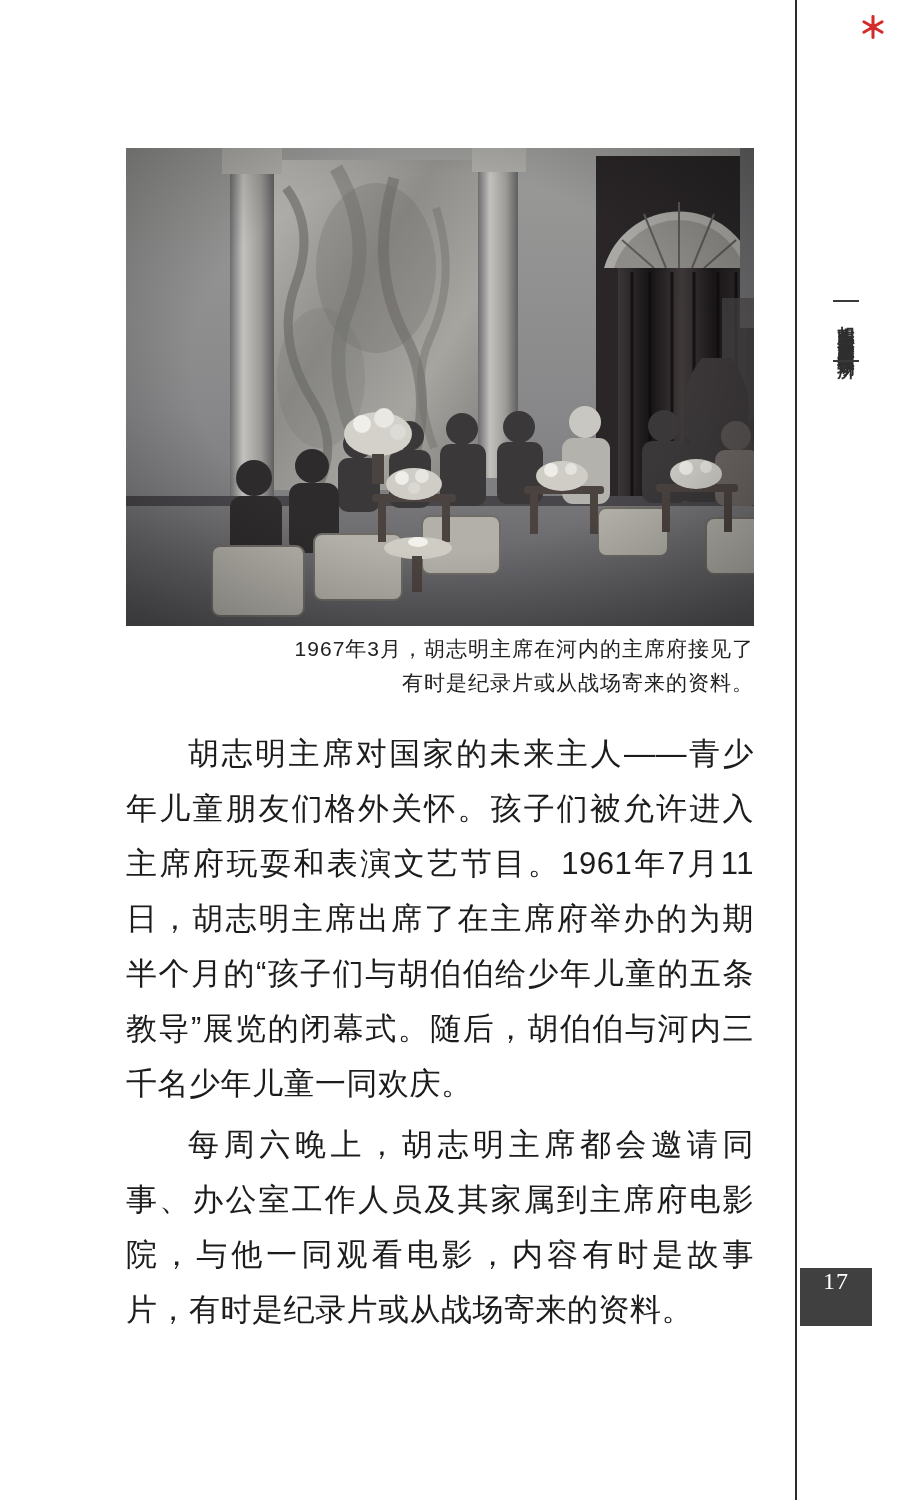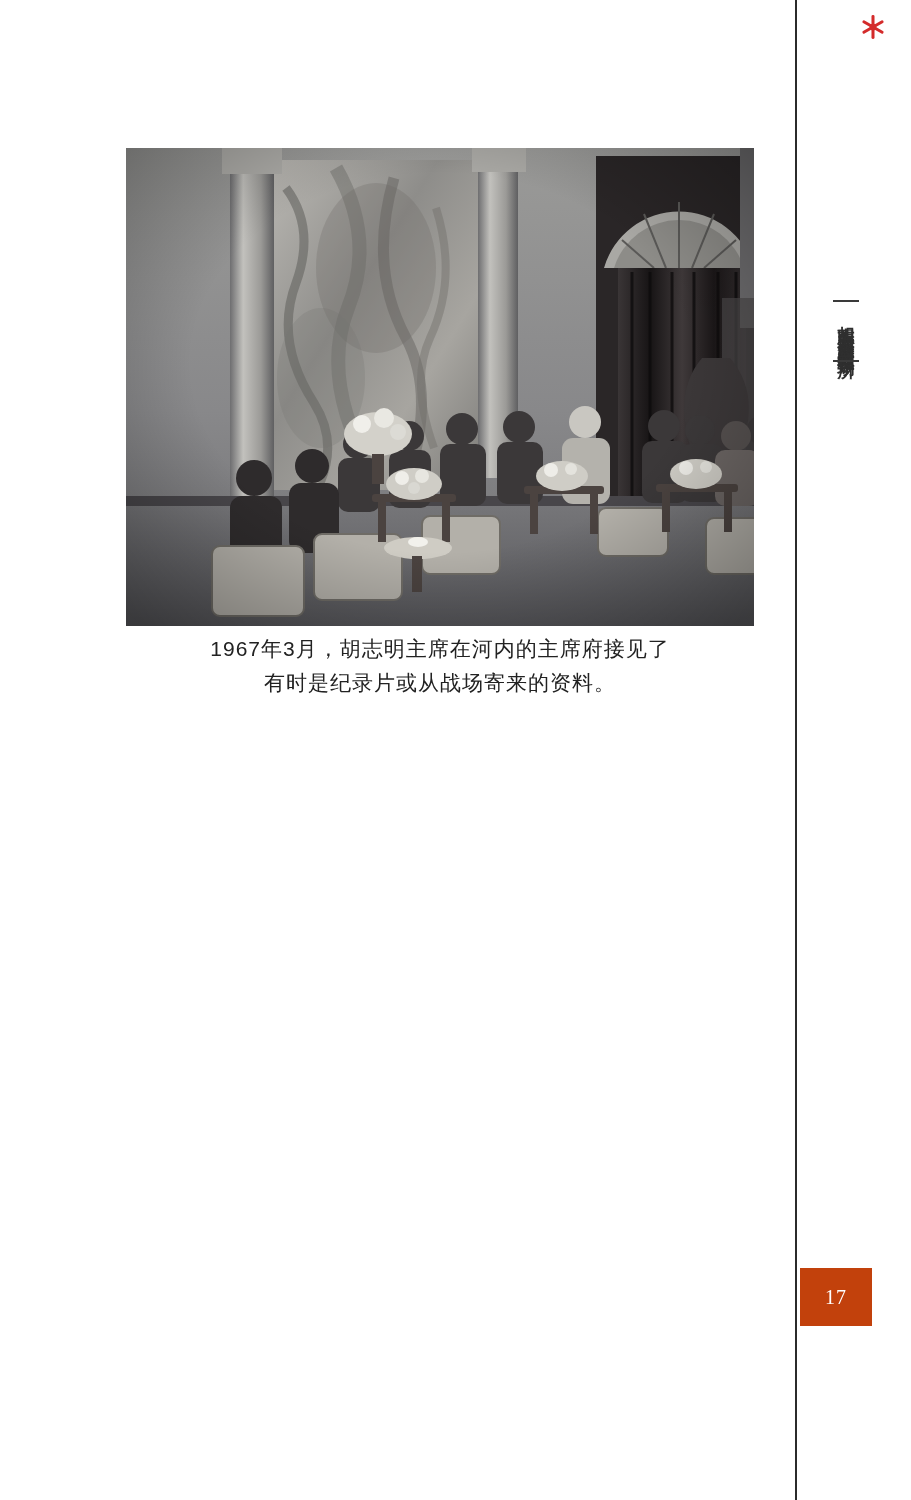--- a/index.html
+++ b/index.html
@@ -76,27 +76,26 @@
     white-space: nowrap;
   }
 
   
   .page-number {
     position: absolute;
     left: 800px;
     top: 1268px;
     width: 72px;
     height: 58px;
-    background: #c2410c;
+    background: #404040;
     color: #ffffff;
     display: flex;
-    align-items: center;
     justify-content: center;
     font-family: "Liberation Serif", serif;
-    font-size: 20px;
+    font-size: 24px;
     letter-spacing: 1px;
   }
 
   
   .content {
     position: absolute;
     left: 126px;
     top: 0;
     width: 628px;
     height: 1500px;
@@ -124,21 +123,21 @@
     left: 0;
     top: 632px;
     width: 628px;
     text-align: center;
     font-family: "Liberation Sans", sans-serif;
     font-size: 21px;
     line-height: 34px;
     letter-spacing: 1px;
     color: #222222;
   }
-  .caption .cap-line { display: block; white-space: nowrap; }
+  .caption .cap-line { display: block; white-space: nowrap; text-align: right; }
 
   
   .body-text {
     position: absolute;
     left: 0;
     top: 726px;
     width: 628px;
   }
   .body-text p {
     margin: 0 0 6px 0;
@@ -349,15 +348,19 @@
           <rect x="0" y="0" width="628" height="478" fill="url(#vign)"></rect>
         </svg>
       </div>
     </div>
 
     <div class="caption">
       <span class="cap-line">1967年3月，胡志明主席在河内的主席府接见了</span>
       <span class="cap-line">有时是纪录片或从战场寄来的资料。</span>
     </div>
 
+    <div class="body-text">
+      <p>胡志明主席对国家的未来主人——青少年儿童朋友们格外关怀。孩子们被允许进入主席府玩耍和表演文艺节目。1961年7月11日，胡志明主席出席了在主席府举办的为期半个月的“孩子们与胡伯伯给少年儿童的五条教导”展览的闭幕式。随后，胡伯伯与河内三千名少年儿童一同欢庆。</p>
+      <p>每周六晚上，胡志明主席都会邀请同事、办公室工作人员及其家属到主席府电影院，与他一同观看电影，内容有时是故事片，有时是纪录片或从战场寄来的资料。</p>
+    </div>
 
   </div>
 </div>
 
 </body></html>

